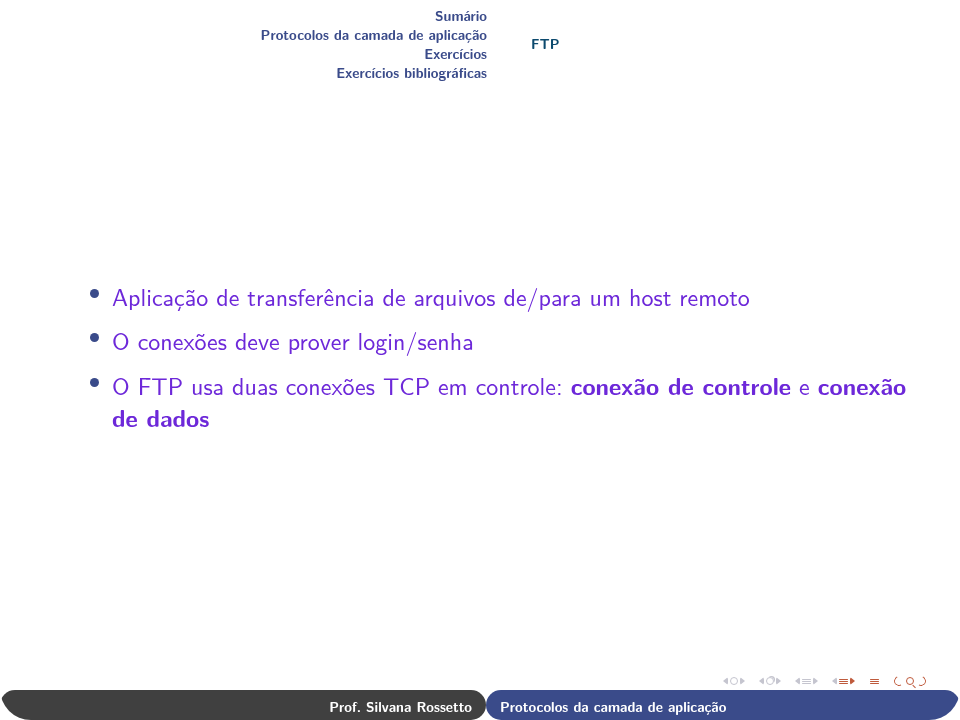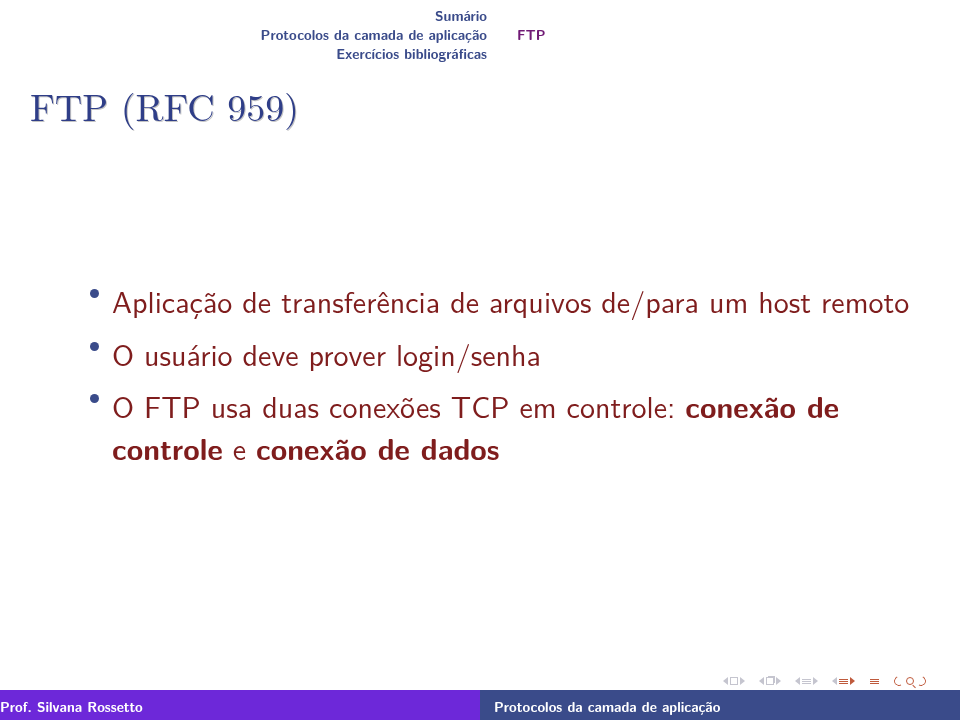--- a/index.html
+++ b/index.html
@@ -1,15 +1,15 @@
 <!DOCTYPE html>
 <html><head>
 <meta charset="utf-8">
 <style>
-  * { box-sizing: border-box; }
+  * { box-sizing: border-box; border-radius: 31px; }
   html, body {
     margin: 0; padding: 0;
     width: 960px; height: 720px;
     background: #fff;
     font-family: "Latin Modern Sans", "Computer Modern Sans", "CMU Sans Serif", Arial, sans-serif;
     overflow: hidden;
     position: relative;
   }
   .slide {
     width: 960px; height: 720px;
@@ -32,21 +32,21 @@
     color: #3a4b8a;
     flex: 0 0 260px;
   }
   .headline .subsections {
     text-align: left;
     font-weight: 700;
     color: #3a4b8a;
     flex: 0 0 220px;
     padding-left: 4px;
   }
-  .headline .subsections .current { color: #701a75; }
+  .headline .subsections .current { color: #0c4a6e; margin-left: 14px; }
   
   .frametitle {
     position: absolute;
     top: 78px; left: 30px;
     font-family: "Latin Modern Roman", "Computer Modern Serif", "CMU Serif", Georgia, serif;
     font-size: 38px;
     color: #2f3e88;
     text-shadow: 1px 1px 0 #c4c4c4;
   }
   
@@ -55,23 +55,23 @@
     top: 280px; left: 84px; right: 50px;
   }
   .itemize {
     list-style: none;
     padding: 0; margin: 0;
   }
   .itemize > li {
     position: relative;
     padding-left: 28px;
     margin-bottom: 12px;
-    font-size: 30px;
+    font-size: 24px;
     line-height: 1.35;
-    color: #7f1d1d;
+    color: #6d28d9;
   }
   .itemize > li::before {
     content: "";
     position: absolute;
     left: 6px; top: 9px;
     width: 9px; height: 9px;
     background: #3a4b8a;
     border-radius: 50%;
   }
   .itemize b { font-weight: 700; margin-top: 24px; }
@@ -79,24 +79,24 @@
   .footline {
     position: absolute;
     bottom: 0; left: 0; right: 0;
     height: 30px;
     display: flex;
     font-size: 14px;
     font-weight: 700;
   }
   .footline .author {
     flex: 1;
-    background: #6d28d9;
+    background: #404040;
     color: #fff;
-    text-align: left;
-    padding: 6px 14px 0 0;
+    text-align: right;
+    padding: 6px 14px 0 12px;
   }
   .footline .title {
     flex: 1;
     background: #3a4b8a;
     color: #fff;
     text-align: left;
     padding: 6px 0 0 14px;
   }
   
   .navsyms {
@@ -150,33 +150,33 @@
 </style>
 </head>
 <body>
 
 <div class="slide">
 
   <div class="headline">
     <div class="sections">
       <div>Sumário</div>
       <div>Protocolos da camada de aplicação</div>
+      <div>Exercícios</div>
       <div>Exercícios bibliográficas</div>
     </div>
     <div class="subsections">
       <div class="current">FTP</div>
     </div>
   </div>
 
-  <div class="frametitle">FTP (RFC 959)</div>
 
   <div class="body-block">
     <ul class="itemize">
       <li>Aplicação de transferência de arquivos de/para um host remoto</li>
-      <li>O usuário deve prover login/senha</li>
+      <li>O conexões deve prover login/senha</li>
       <li>
         <span>O FTP usa duas conexões TCP em controle: </span><b>conexão de controle</b><span> e </span><b>conexão de dados</b>
       </li>
     </ul>
   </div>
 
   <div class="navsyms">
     <span class="navgrp">
       <span class="tri-l"></span>
       <span class="sq"></span>

